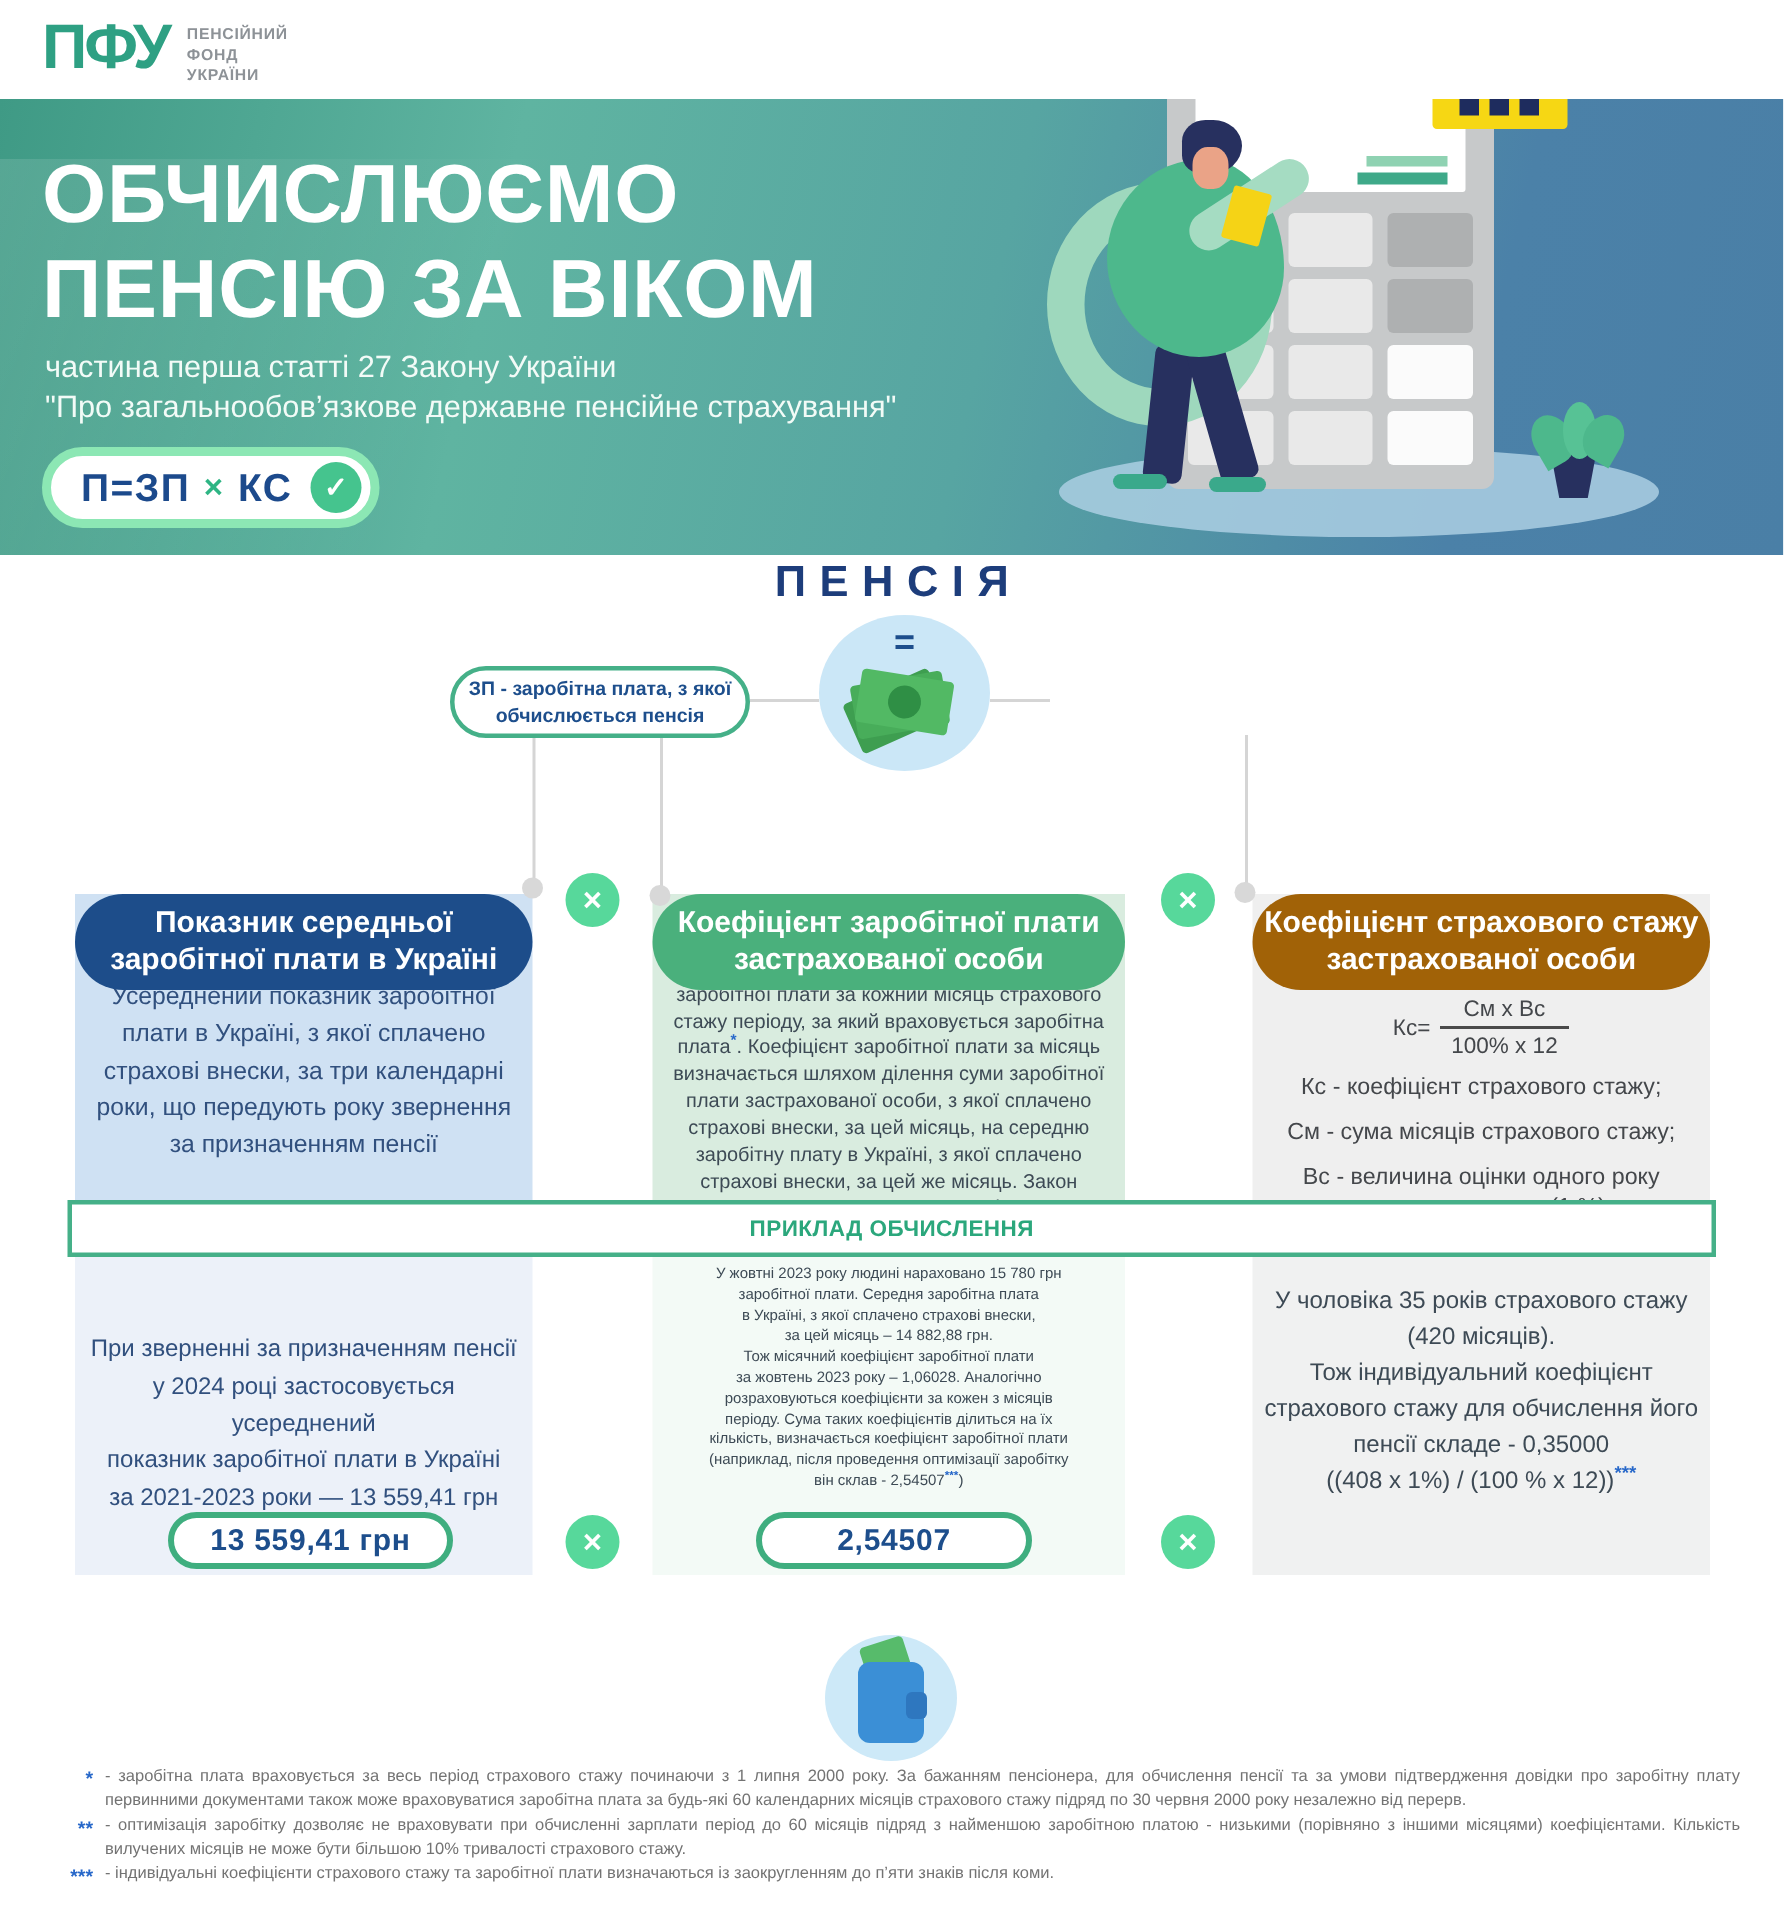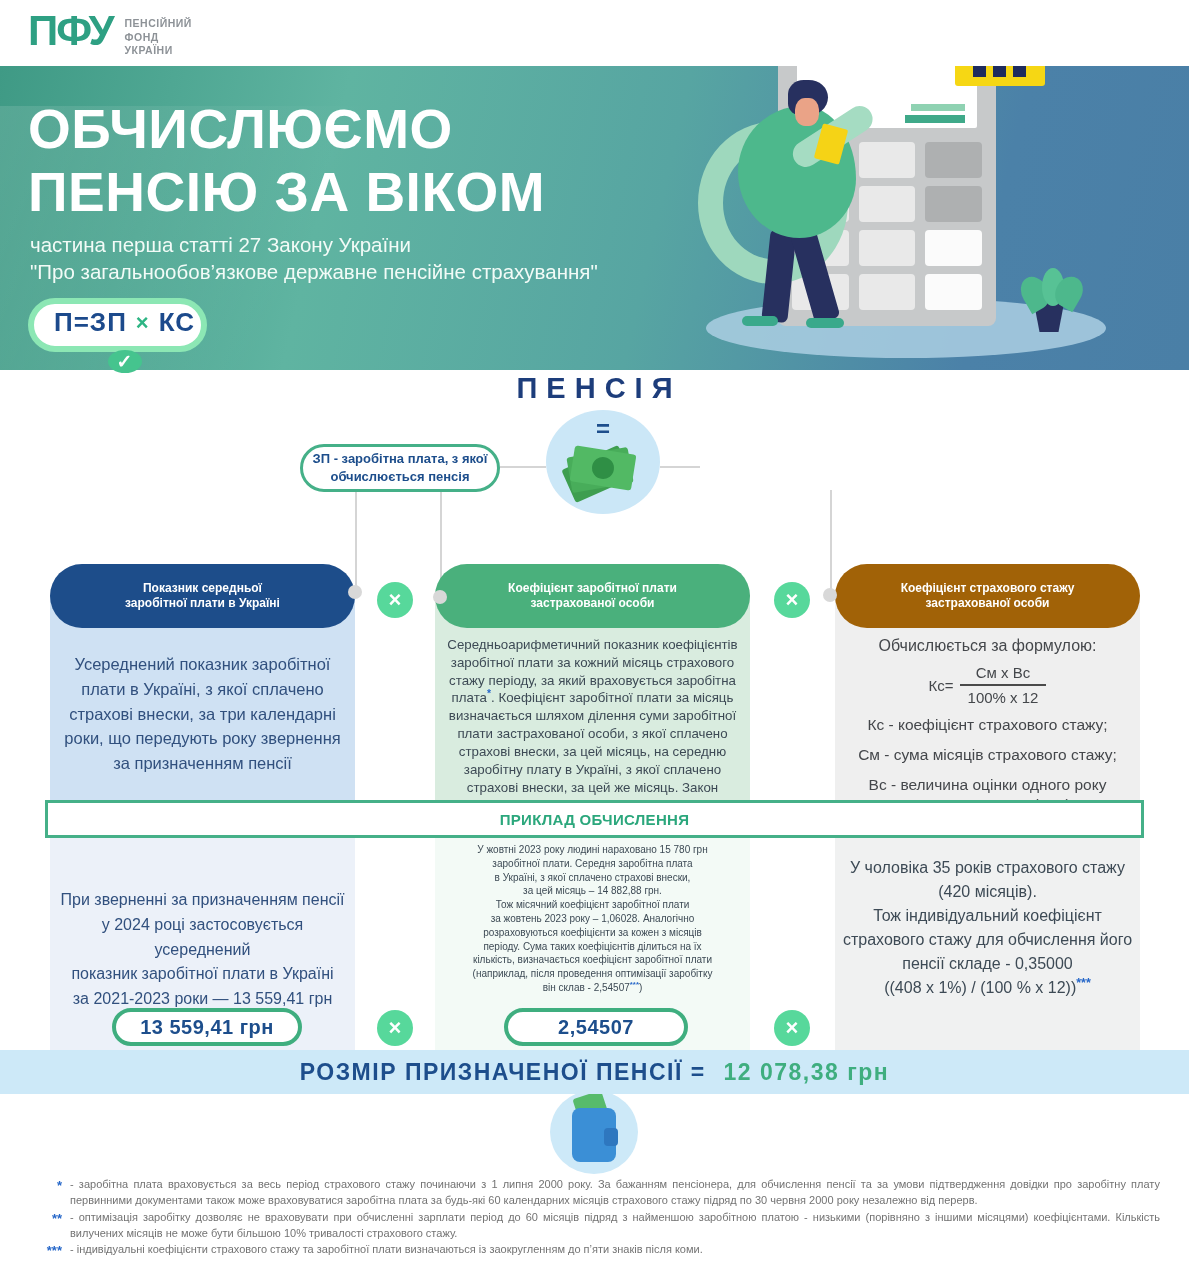--- a/index.html
+++ b/index.html
@@ -16,21 +16,21 @@
 
   
   .hero{left:0;top:66px;width:1189px;height:304px;
         background:linear-gradient(103deg,#3f9a85 0%,#5fb4a1 28%,#57a5a2 55%,#4b81a8 82%,#4a7fa6 100%);}
   .hero-glow{left:0;top:40px;width:560px;height:264px;
         background:linear-gradient(115deg,rgba(255,255,255,.12),rgba(255,255,255,0) 55%);}
   .hero-title{left:28px;top:32px;font-size:55px;font-weight:bold;color:#fff;line-height:1.14;
         white-space:pre-line;letter-spacing:.5px;}
   .hero-sub{left:30px;top:166px;font-size:20.5px;color:#f2fbf7;line-height:1.3;white-space:pre-line;}
   .formula{left:28px;top:232px;height:36px;display:inline-flex;align-items:center;gap:12px;
-        background:#fff;border:6px solid #8ce7b4;border-radius:30px;padding:3px 6px 3px 20px;z-index:3;flex-direction:column;}
+        background:#fff;border:6px solid #8ce7b4;border-radius:30px;padding:3px 6px 3px 20px;z-index:3;}
   .formula-text{font-size:26px;font-weight:bold;color:#1c4a8c;letter-spacing:1px;display:flex;align-items:center;}
   .formula-x{color:#2eb584;margin:0 9px;font-size:22px;}
   .check{width:34px;height:34px;border-radius:50%;background:#45c48e;color:#fff;font-size:19px;
         font-weight:bold;display:flex;align-items:center;justify-content:center;}
 
   
   .illu{position:absolute;inset:0;pointer-events:none;z-index:2;}
   .shadow-el{left:706px;top:298px;width:400px;height:60px;background:#abcfe3;border-radius:50%;opacity:.85;}
   .calc{left:778px;top:46px;width:218px;height:280px;background:#c7c9ca;border-radius:8px;}
   .calc-screen{left:19px;top:18px;width:180px;height:64px;background:#fff;border-radius:2px;}
@@ -79,22 +79,22 @@
   .kc{left:700px;top:444px;width:190px;height:42px;}
   .hline{height:2px;background:#d5d5d5;z-index:1;}
   .hl1{left:500px;top:466px;width:46px;} .hl2{left:660px;top:466px;width:40px;}
   .vline{width:2px;background:#d5d5d5;z-index:1;}
   .vl1{left:355px;top:490px;height:102px;} .vl2{left:440px;top:490px;height:106px;} .vl3{left:830px;top:490px;height:104px;}
   .dot{width:14px;height:14px;border-radius:50%;background:#d8d8d8;z-index:4;}
   .dt1{left:348px;top:585px;} .dt2{left:433px;top:590px;} .dt3{left:823px;top:588px;}
 
   
   .colh{height:64px;border-radius:34px;display:flex;align-items:center;justify-content:center;
-        text-align:center;color:#fff;font-size:12px;font-weight:bold;line-height:1.25;
-        white-space:pre-line;z-index:3;}
+        text-align:center;color:#fff;font-size:20px;font-weight:bold;line-height:1.25;
+        white-space:pre-line;z-index:3;margin-top:32px;}
   .c1h{left:50px;top:564px;width:305px;background:#1d4d8a;}
   .c2h{left:435px;top:564px;width:315px;background:#4ab07c;}
   .c3h{left:835px;top:564px;width:305px;background:#a16207;}
   .colb{top:596px;height:204px;z-index:1;}
   .c1b{left:50px;width:305px;background:#cfe1f3;}
   .c2b{left:435px;width:315px;background:#d9ecdf;}
   .c3b{left:835px;width:305px;background:#efefef;}
   .c1b-t{padding:56px 6px 0;text-align:center;font-size:16.5px;color:#31507e;line-height:1.5;white-space:pre-line;}
   .c2b-t{padding:40px 12px 0;text-align:center;font-size:13.3px;color:#3d4a55;line-height:1.34;}
   .mark{color:#2667c9;font-weight:bold;vertical-align:super;font-size:.78em;line-height:0;}
@@ -304,24 +304,20 @@
 страхового стажу для обчислення його
 пенсії складе - 0,35000
 ((408 х 1%) / (100 % х 12))</span><span class="mark">***</span></div>
   </div>
 
   <div class="abs rpill rp1">13 559,41 грн</div>
   <div class="abs rpill rp2">2,54507</div>
   <div class="abs xcirc x3">×</div>
   <div class="abs xcirc x4">×</div>
 
-  <div class="abs result">
-    <span class="result-label">РОЗМІР ПРИЗНАЧЕНОЇ ПЕНСІЇ = </span>
-    <span class="result-amount">12 078,38 грн</span>
-  </div>
   <div class="abs wallet-circle">
     <div class="abs w-bill"></div>
     <div class="abs w-body"></div>
     <div class="abs w-clasp"></div>
   </div>
 
   <div class="abs foot">
     <div class="frow-n">
       <div class="fmark">*</div>
       <div class="ftext">- заробітна плата враховується за весь період страхового стажу починаючи з 1 липня 2000 року. За бажанням пенсіонера, для обчислення пенсії та за умови підтвердження довідки про заробітну плату первинними документами також може враховуватися заробітна плата за будь-які 60 календарних місяців страхового стажу підряд по 30 червня 2000 року незалежно від перерв.</div>

